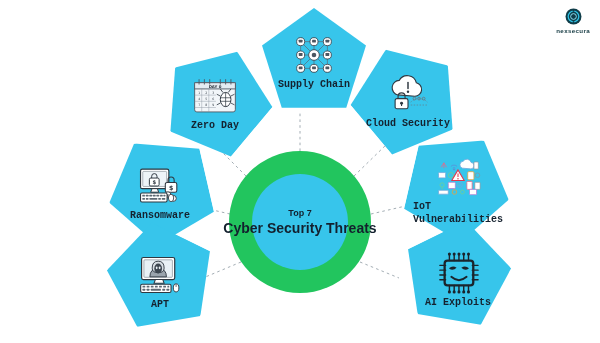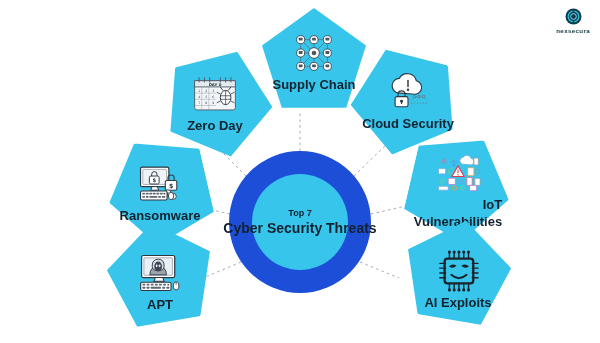--- a/index.html
+++ b/index.html
@@ -33,21 +33,21 @@
     width:600px; height:343px;
     pointer-events:none;
   }
 
   
   #hub {
     position:absolute;
     left:229px; top:151px;
     width:142px; height:142px;
     border-radius:50%;
-    background:#1d4ed8;
+    background:#22c55e;
     display:flex; align-items:center; justify-content:center;
     z-index:4;
   }
   #hub-inner {
     width:96px; height:96px; border-radius:50%;
     background:#37C5EB;
     display:flex; flex-direction:column;
     align-items:center; justify-content:center;
     gap:1px;
   }
@@ -67,23 +67,24 @@
   }
   .node-content {
     position:absolute; inset:0;
     display:flex; flex-direction:column;
     align-items:center; justify-content:center;
     gap:3px;
     padding-top:6px;
   }
   .node-icon { width:46px; height:42px; display:block; }
   .node-label {
-    font-size:13px; font-weight:700; color:#15222f;
-    text-align:right; line-height:1.25;
+    font-size:10px; font-weight:700; color:#15222f;
+    text-align:left; line-height:1.25;
     white-space:pre-line;
+    font-family:Liberation Mono, monospace;
   }
 
   
   #node-supply-chain   { left:262px; top:8px;   }
   #node-zero-day       { left:163px; top:49px;  transform:rotate(-50deg); }
   #node-zero-day .node-content   { transform:rotate(50deg);  }
   #node-cloud-security { left:356px; top:47px;  transform:rotate(50deg); }
   #node-cloud-security .node-content { transform:rotate(-50deg); }
   #node-ransomware     { left:108px; top:139px; transform:rotate(-103deg); }
   #node-ransomware .node-content { transform:rotate(103deg); }

